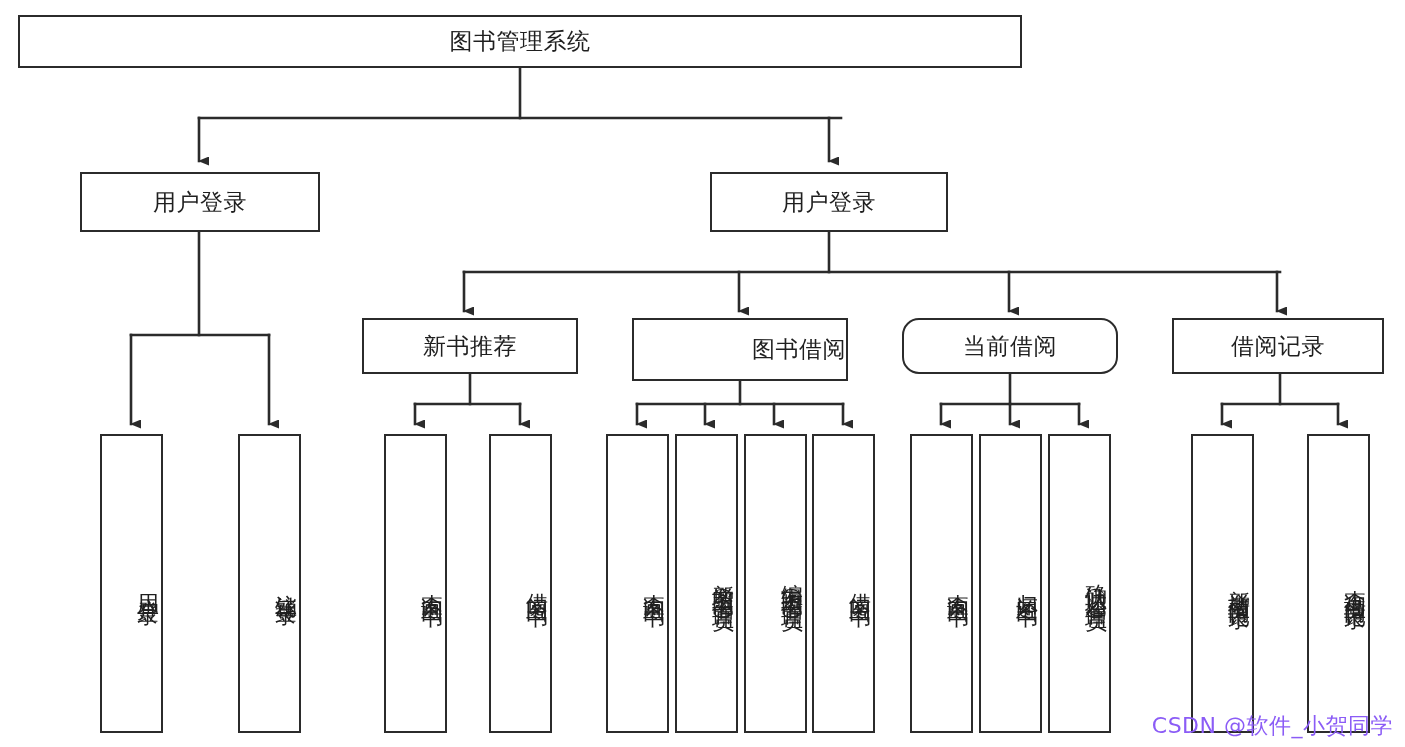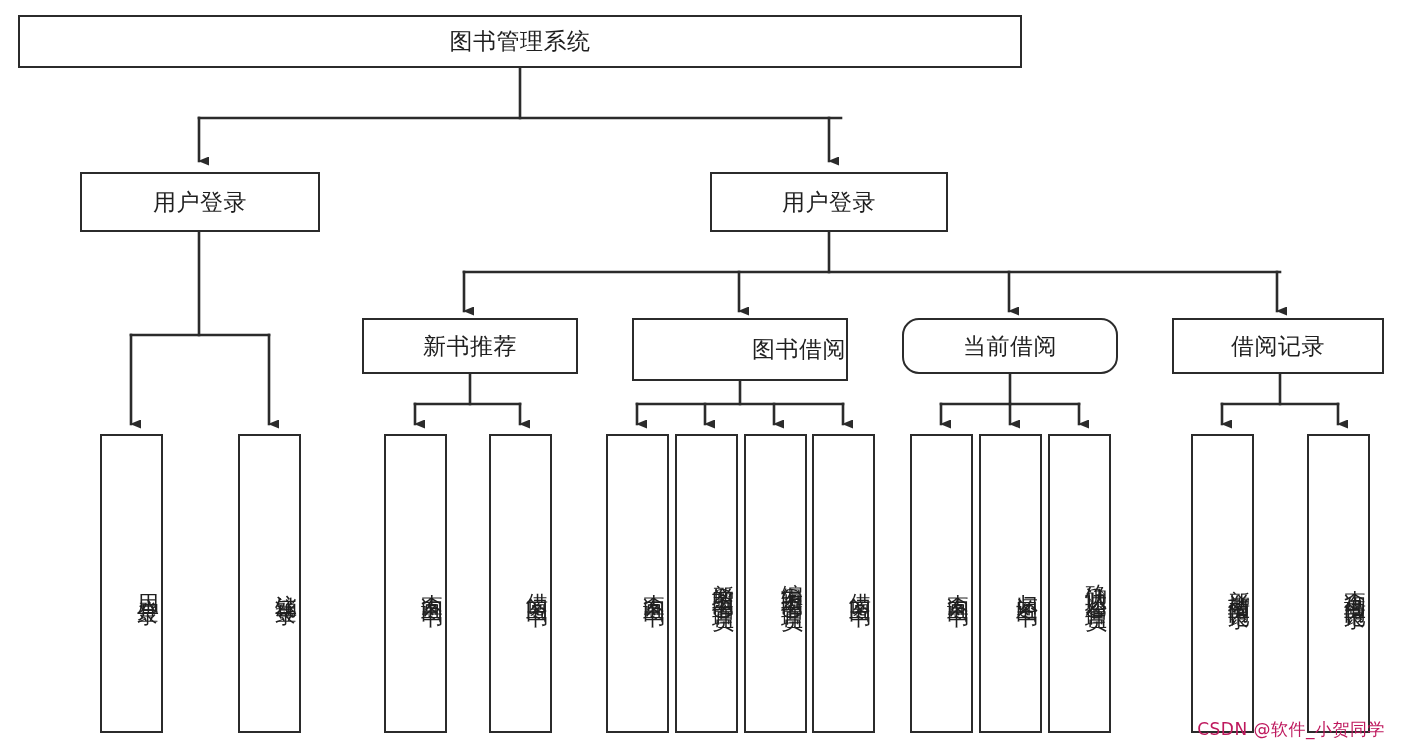--- a/index.html
+++ b/index.html
@@ -53,24 +53,24 @@
   }
   .node .label {
     display: block;
     white-space: pre;
   }
   .node.vert .label {
     white-space: normal;
   }
   #watermark {
     position: absolute;
-    right: 20px;
+    right: 12px;
     bottom: 6px;
-    font-size: 17px;
-    color: #be185d;
+    font-size: 22px;
+    color: #8b5cf6;
     letter-spacing: 0.5px;
     user-select: none;
   }
 </style>
 </head>
 <body>
 
 <div id="diagram-root">
 
   <svg id="edges-layer" viewBox="0 0 1405 747" width="1405" height="747" xmlns="http://www.w3.org/2000/svg">

